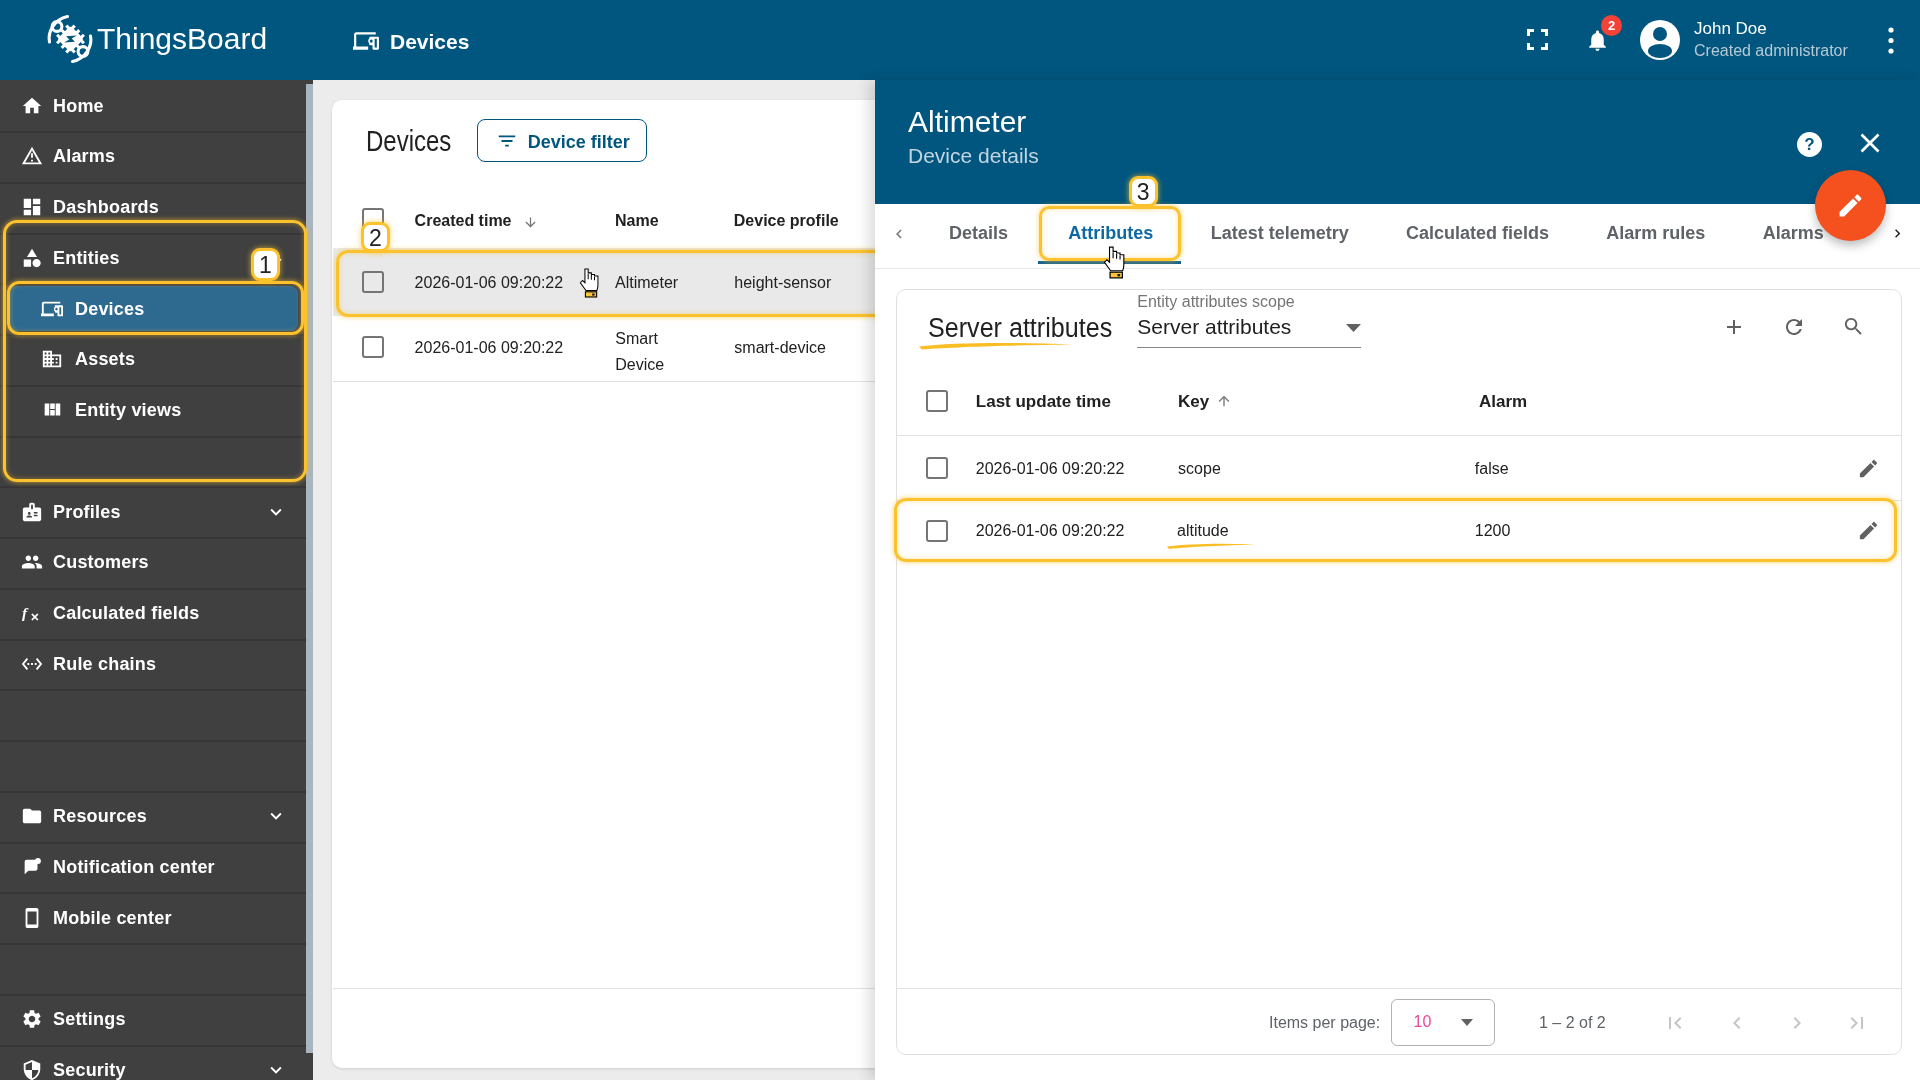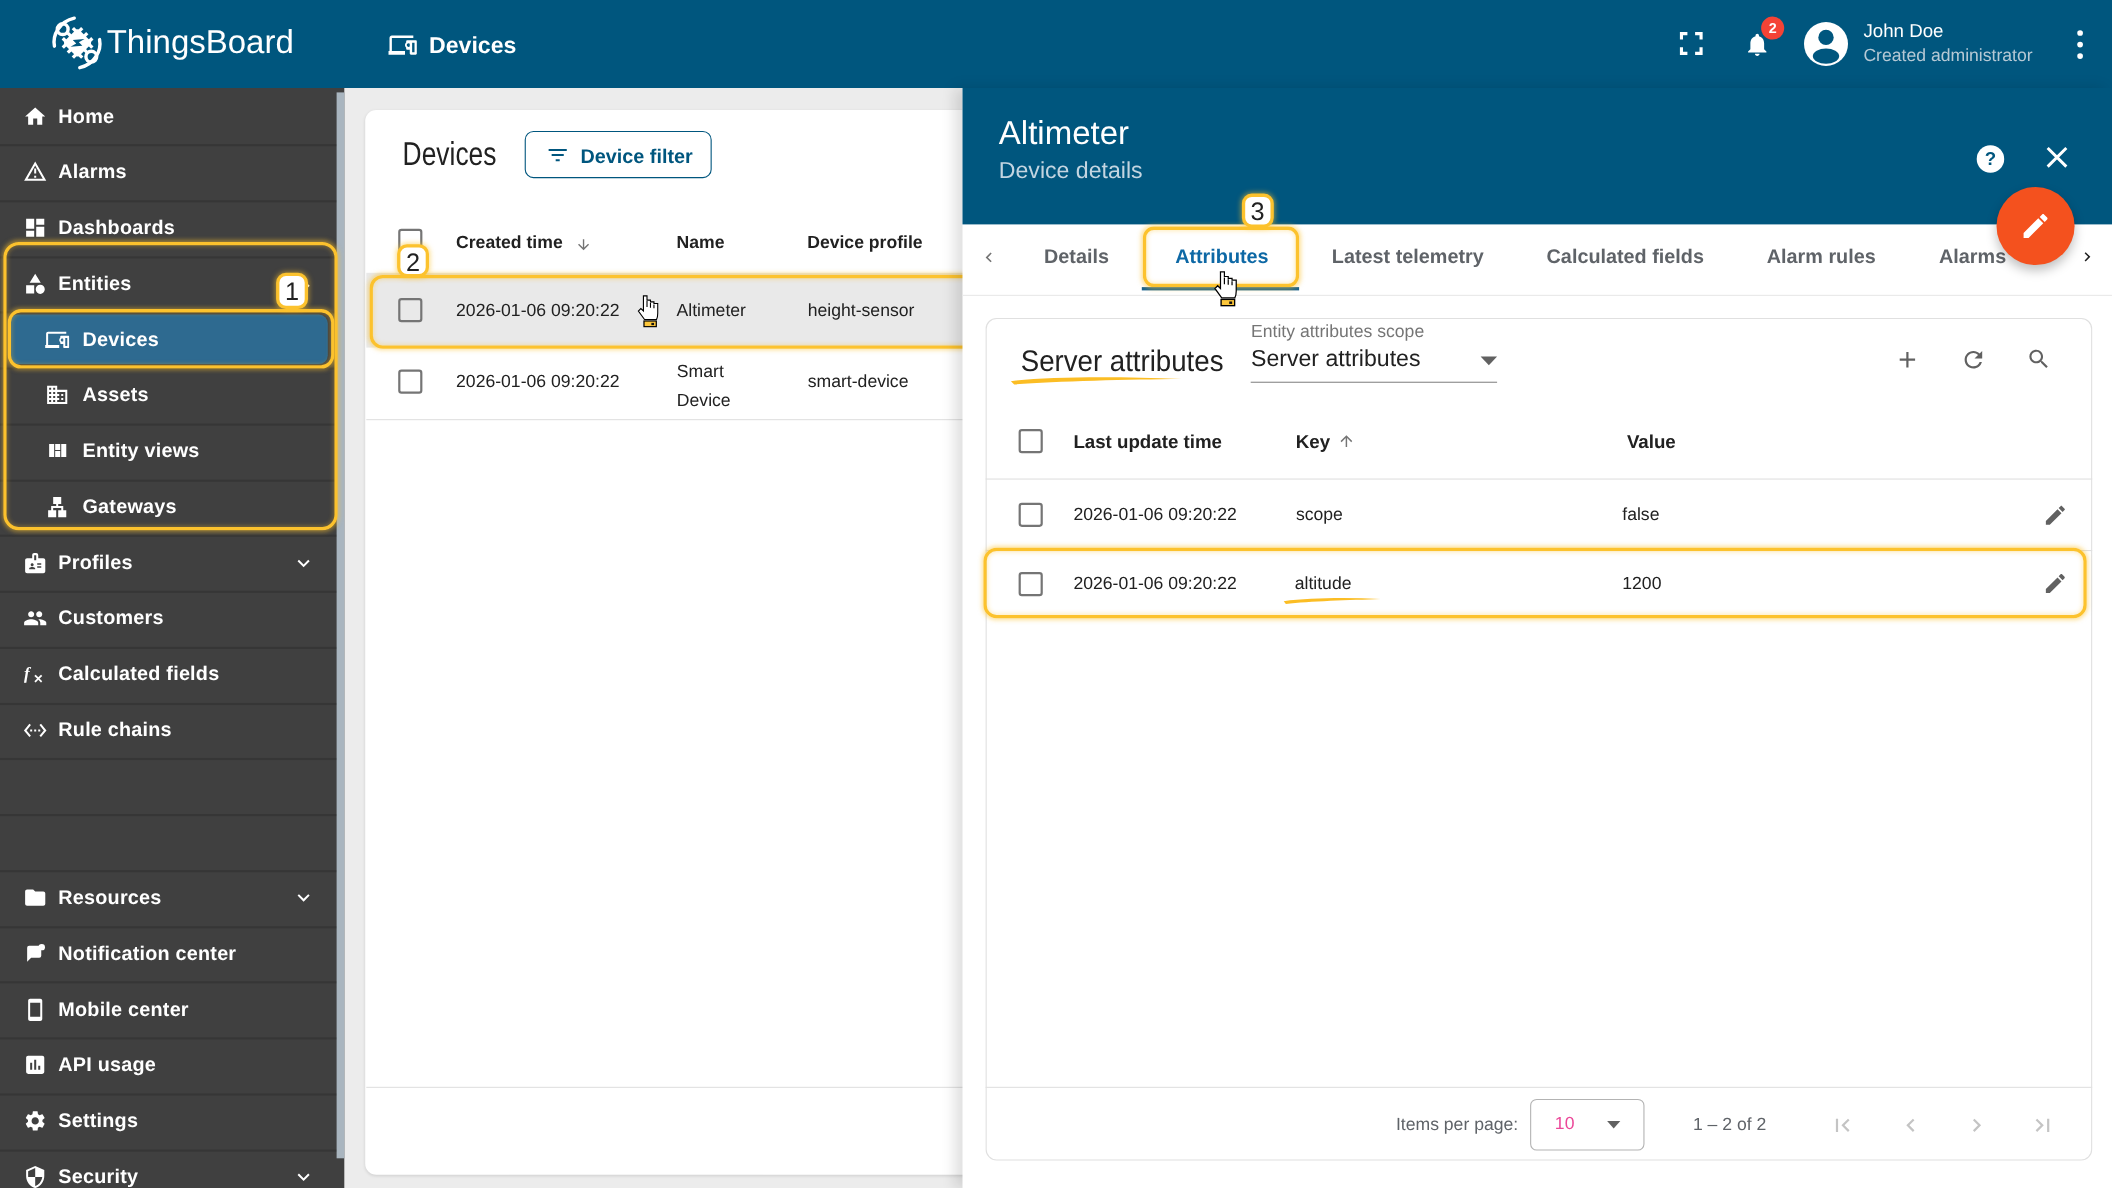--- a/index.html
+++ b/index.html
@@ -115,26 +115,20 @@
         <path d="M12 7V3H2v18h20V7H12zM6 19H4v-2h2v2zm0-4H4v-2h2v2zm0-4H4V9h2v2zm0-4H4V5h2v2zm4 12H8v-2h2v2zm0-4H8v-2h2v2zm0-4H8V9h2v2zm0-4H8V5h2v2zm10 12h-8v-2h2v-2h-2v-2h2v-2h-2V9h8v10zm-2-8h-2v2h2v-2zm0 4h-2v2h2v-2z"></path>
       </svg>
       <span class="lbl">Assets</span>
     </div>
   <div class="mi sub" style="top:304.5px">
       <svg viewBox="0 0 24 24" fill="#fff">
         <path d="M4 18h5V5H4v13zm6 0h5v-6h-5v6zm0-7h5V5h-5v6zm6 7h5V5h-5v13z"></path>
       </svg>
       <span class="lbl">Entity views</span>
     </div>
-  <div class="mi sub" style="top:355.25px">
-      <svg viewBox="0 0 24 24" fill="#fff">
-        <path d="M13 22h8v-7h-3v-4h-5V9h3V2H8v7h3v2H6v4H3v7h8v-7H8v-2h8v2h-3z"></path>
-      </svg>
-      <span class="lbl">Gateways</span>
-    </div>
   <div class="mi" style="top:406px">
       <svg viewBox="0 0 24 24" fill="#fff">
         <path d="M20 7h-5V4c0-1.1-.9-2-2-2h-2c-1.1 0-2 .9-2 2v3H4c-1.1 0-2 .9-2 2v11c0 1.1.9 2 2 2h16c1.1 0 2-.9 2-2V9c0-1.1-.9-2-2-2zM9 12c.83 0 1.5.67 1.5 1.5S9.83 15 9 15s-1.5-.67-1.5-1.5S8.17 12 9 12zm3 6H6v-.75c0-1 2-1.5 3-1.5s3 .5 3 1.5V18zm1-9h-2V4h2v5zm5 7.5h-4V15h4v1.5zm0-3h-4V12h4v1.5z"></path>
       </svg>
       <span class="lbl">Profiles</span>
     <svg class="chev" viewBox="0 0 24 24" fill="#fff">
         <path d="M7.41 8.59L12 13.17l4.59-4.58L18 10l-6 6-6-6z"></path>
       </svg>
     </div>
   <div class="mi" style="top:456.75px">
@@ -170,26 +164,20 @@
         <path d="M4 4h12a2 2 0 0 1 2 2v8a2 2 0 0 1-2 2H8l-4 4V6a2 2 0 0 1 2-2z"></path>
         <circle cx="18.5" cy="5.5" r="3.2"></circle>
       </svg>
       <span class="lbl">Notification center</span>
     </div>
   <div class="mi" style="top:812px">
       <svg viewBox="0 0 24 24" fill="#fff">
         <path d="M17 1.01L7 1c-1.1 0-2 .9-2 2v18c0 1.1.9 2 2 2h10c1.1 0 2-.9 2-2V3c0-1.1-.9-1.99-2-1.99zM17 19H7V5h10v14z"></path>
       </svg>
       <span class="lbl">Mobile center</span>
-    </div>
-  <div class="mi" style="top:862.75px">
-      <svg viewBox="0 0 24 24" fill="#fff">
-        <path d="M19 3H5c-1.1 0-2 .9-2 2v14c0 1.1.9 2 2 2h14c1.1 0 2-.9 2-2V5c0-1.1-.9-2-2-2zM9 17H7v-7h2v7zm4 0h-2V7h2v10zm4 0h-2v-4h2v4z"></path>
-      </svg>
-      <span class="lbl">API usage</span>
     </div>
   <div class="mi" style="top:913.5px">
       <svg viewBox="0 0 24 24" fill="#fff">
         <path d="M19.14 12.94c.04-.3.06-.61.06-.94 0-.32-.02-.64-.07-.94l2.03-1.58c.18-.14.23-.41.12-.61l-1.92-3.32c-.12-.22-.37-.29-.59-.22l-2.39.96c-.5-.38-1.03-.7-1.62-.94l-.36-2.54c-.04-.24-.24-.41-.48-.41h-3.84c-.24 0-.43.17-.47.41l-.36 2.54c-.59.24-1.13.57-1.62.94l-2.39-.96c-.22-.08-.47 0-.59.22L2.74 8.87c-.12.21-.08.47.12.61l2.03 1.58c-.05.3-.09.63-.09.94s.02.64.07.94l-2.03 1.58c-.18.14-.23.41-.12.61l1.92 3.32c.12.22.37.29.59.22l2.39-.96c.5.38 1.03.7 1.62.94l.36 2.54c.05.24.24.41.48.41h3.84c.24 0 .44-.17.47-.41l.36-2.54c.59-.24 1.13-.56 1.62-.94l2.39.96c.22.08.47 0 .59-.22l1.92-3.32c.12-.22.07-.47-.12-.61l-2.01-1.58zM12 15.6c-1.98 0-3.6-1.62-3.6-3.6s1.62-3.6 3.6-3.6 3.6 1.62 3.6 3.6-1.62 3.6-3.6 3.6z"></path>
       </svg>
       <span class="lbl">Settings</span>
     </div>
   <div class="mi" style="top:964.25px">
       <svg viewBox="0 0 24 24" fill="#fff">
         <path d="M12 1L3 5v6c0 5.55 3.84 10.74 9 12 5.16-1.26 9-6.45 9-12V5l-9-4zm0 10.99h7c-.53 4.12-3.28 7.79-7 8.94V12H5V6.3l7-3.11v8.8z"></path>
@@ -299,21 +287,21 @@
   <svg class="abs" style="left:967px;top:235px" width="23" height="23" viewBox="0 0 24 24" fill="#616161">
       <path d="M15.5 14h-.79l-.28-.27C15.41 12.59 16 11.11 16 9.5 16 5.91 13.09 3 9.5 3S3 5.91 3 9.5 5.91 16 9.5 16c1.61 0 3.09-.59 4.23-1.57l.27.28v.79l5 4.99L20.49 19l-4.99-5zm-6 0C7.01 14 5 11.99 5 9.5S7.01 5 9.5 5 14 7.01 14 9.5 11.99 14 9.5 14z"></path>
     </svg>
 
   <div class="abs" style="left:50.5px;top:309.5px;width:22px;height:22px;border:2px solid #757575;border-radius:3px"></div>
   <div class="abs" style="left:100.8px;top:311.5px;font-size:17px;font-weight:700;color:#212121">Last update time</div>
   <div class="abs" style="left:303px;top:311.5px;font-size:17px;font-weight:700;color:#212121">Key</div>
   <svg class="abs" style="left:341px;top:313px" width="16" height="16" viewBox="0 0 24 24" fill="#757575">
       <path d="M4 12l1.41 1.41L11 7.83V20h2V7.83l5.58 5.59L20 12l-8-8-8 8z"></path>
     </svg>
-  <div class="abs" style="left:604px;top:311.5px;font-size:17px;font-weight:700;color:#212121">Value</div>
+  <div class="abs" style="left:604px;top:311.5px;font-size:17px;font-weight:700;color:#212121">Alarm</div>
   <div class="abs" style="left:21px;top:355.4px;width:1006px;height:1px;background:#e0e0e0"></div>
 
   <div class="abs" style="left:50.5px;top:377px;width:22px;height:22px;border:2px solid #757575;border-radius:3px"></div>
   <div class="abs" style="left:100.8px;top:379.5px;font-size:16px;color:#212121">2026-01-06 09:20:22</div>
   <div class="abs" style="left:303.1px;top:379.5px;font-size:16px;color:#212121">scope</div>
   <div class="abs" style="left:599.8px;top:379.5px;font-size:16px;color:#212121">false</div>
   <svg class="abs" style="left:982px;top:377px" width="23" height="23" viewBox="0 0 24 24" fill="#616161">
       <path d="M3 17.25V21h3.75L17.81 9.94l-3.75-3.75L3 17.25zM20.71 7.04c.39-.39.39-1.02 0-1.41l-2.34-2.34c-.39-.39-1.02-.39-1.41 0l-1.83 1.83 3.75 3.75 1.83-1.83z"></path>
     </svg>
   <div class="abs" style="left:21px;top:420px;width:1006px;height:1px;background:#e0e0e0"></div>

